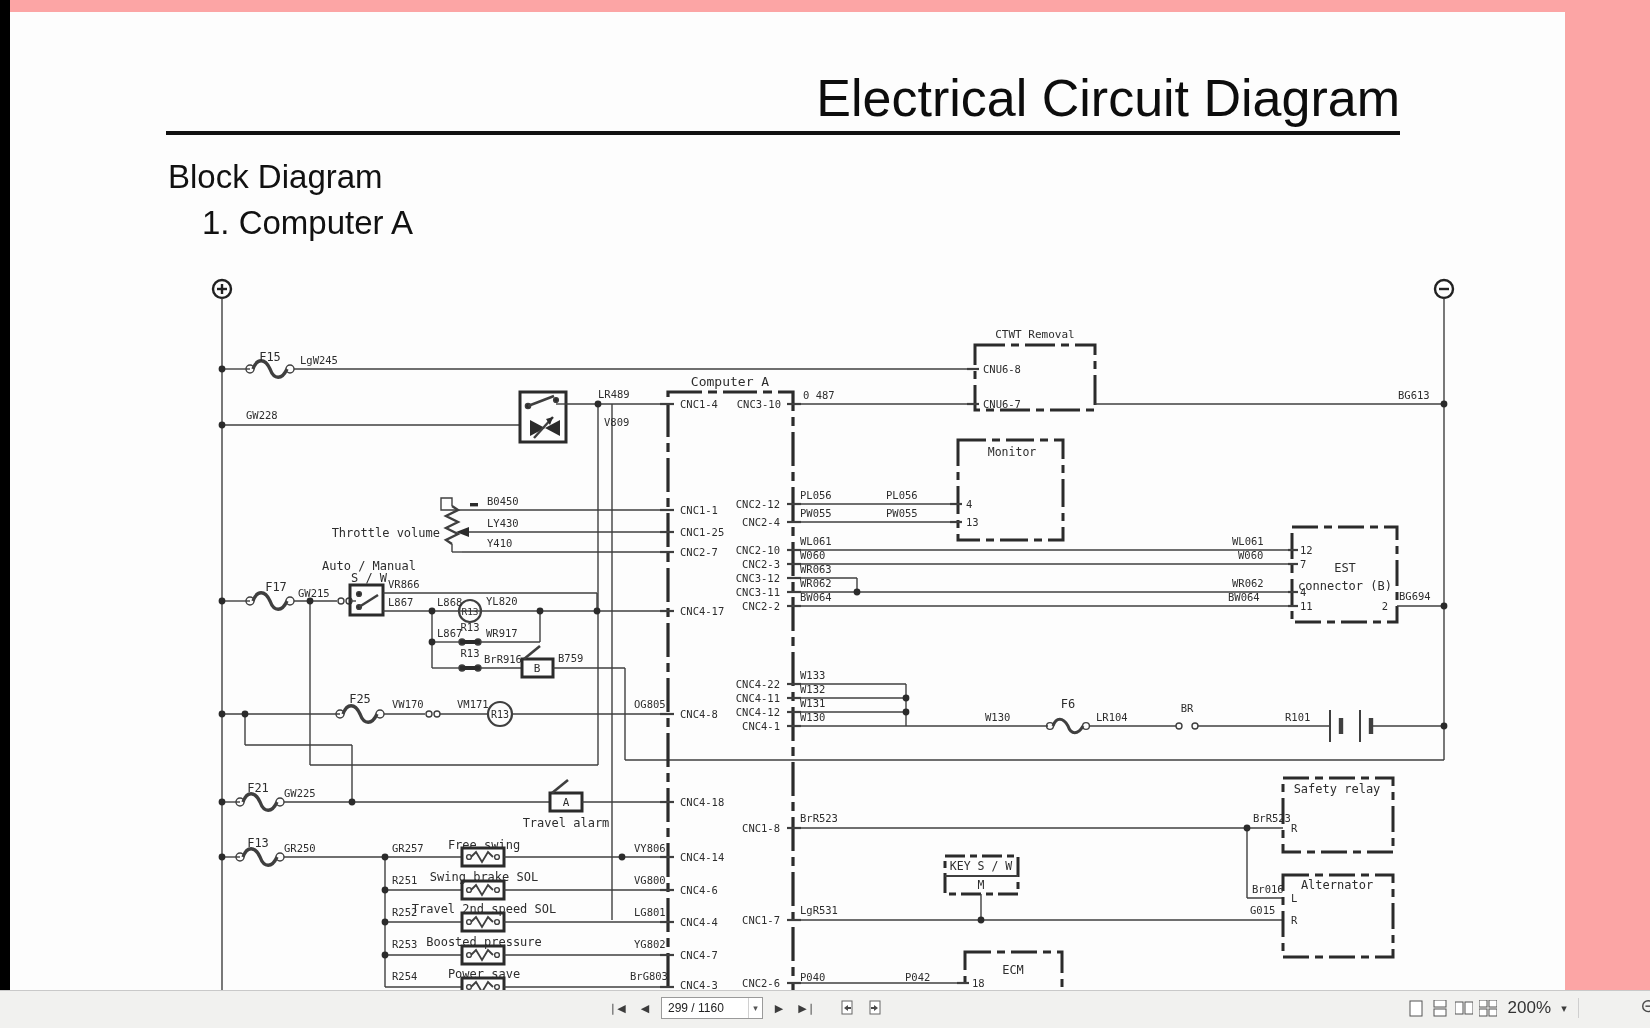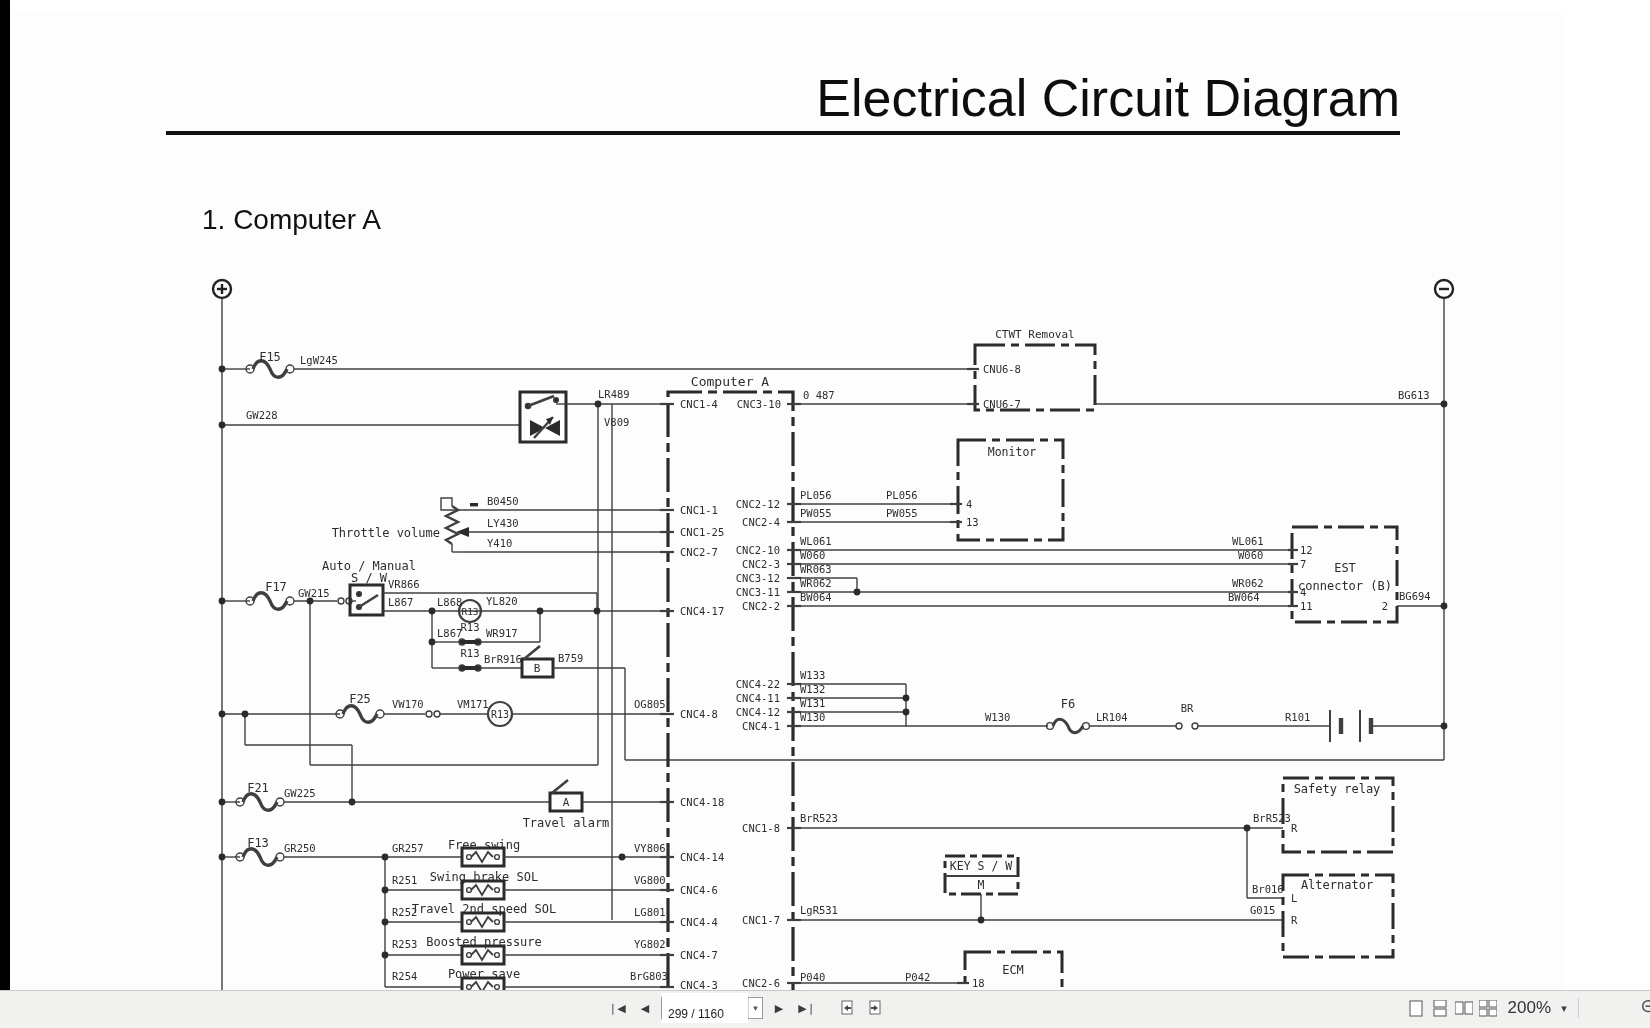--- a/index.html
+++ b/index.html
@@ -1,43 +1,44 @@
 <!DOCTYPE html>
 <html><head>
 <meta charset="utf-8">
 <style>
   html,body{margin:0;padding:0;background:#7f7f7f;font-family:"Liberation Sans",sans-serif;}
-  #window{position:relative;width:1650px;height:1028px;background:#ffffff;overflow:hidden;}
+  #window{position:relative;width:1650px;height:1028px;background:#fca5a5;overflow:hidden;}
   #left-strip{position:absolute;left:0;top:0;width:10px;height:990px;background:#000;}
   #page{position:absolute;left:10px;top:12px;width:1555px;height:978px;background:#fdfdfd;}
   #title{position:absolute;left:540px;top:68px;width:860px;text-align:right;font-size:52px;color:#0d0d0d;letter-spacing:0px;}
   #title-rule{position:absolute;left:166px;top:131px;width:1234px;height:4px;background:#111;}
   #heading{position:absolute;left:168px;top:158px;font-size:33px;color:#111;}
-  #subheading{position:absolute;left:202px;top:204px;font-size:28px;color:#111;}
+  #subheading{position:absolute;left:202px;top:204px;font-size:33px;color:#111;}
   svg#diagram-svg{position:absolute;left:0;top:0;}
   .dlbl{font-family:"DejaVu Sans Mono","Liberation Mono",monospace;fill:#2d2d2d;}
   #toolbar{position:absolute;left:0;top:990px;width:1650px;height:38px;background:#f1f1ef;border-top:1px solid #c9c9c9;box-sizing:border-box;}
   .tb-group{position:absolute;top:4px;height:26px;display:flex;align-items:center;gap:4px;}
   .tb-btn{width:22px;height:22px;display:flex;align-items:center;justify-content:center;color:#3c3c3c;font-size:11px;border:1px solid transparent;border-radius:2px;user-select:none;}
   #page-box{display:flex;align-items:center;background:#fff;border:1px solid #9a9a9a;height:20px;width:100px;}
-  #page-box input{border:0;outline:0;width:80px;height:18px;font-size:12px;font-family:"Liberation Sans",sans-serif;padding:12px 0 0 6px;color:#222;}
+  #page-box input{border:0;outline:0;width:80px;height:18px;font-size:12px;font-family:"Liberation Sans",sans-serif;padding:0 0 0 6px;color:#222;}
   #page-box .caret{width:14px;height:20px;display:flex;align-items:center;justify-content:center;font-size:9px;color:#555;border-left:1px solid #d0d0d0;}
   #zoom-label{font-size:17px;color:#333;margin:0 2px 0 6px;}
   .vicon{width:20px;height:22px;display:flex;align-items:center;justify-content:center;}
   .sep{width:1px;height:20px;background:#cfcfcf;margin:0 3px;}
 </style>
 </head>
 <body>
 
 <div id="window">
   <div id="left-strip"></div>
   <div id="page"></div>
 
   <div id="title">Electrical Circuit Diagram</div>
   <div id="title-rule"></div>
+  <div id="heading">Block Diagram</div>
   <div id="subheading">1. Computer A</div>
 
   <svg id="diagram-svg" width="1650" height="1028" viewBox="0 0 1650 1028">
     <defs>
       <clipPath id="pageclip">
           <rect x="10" y="12" width="1555" height="978"></rect>
         </clipPath>
     </defs>
     <g clip-path="url(#pageclip)" stroke="#3f3f3f" stroke-width="1.4" fill="none">
 

